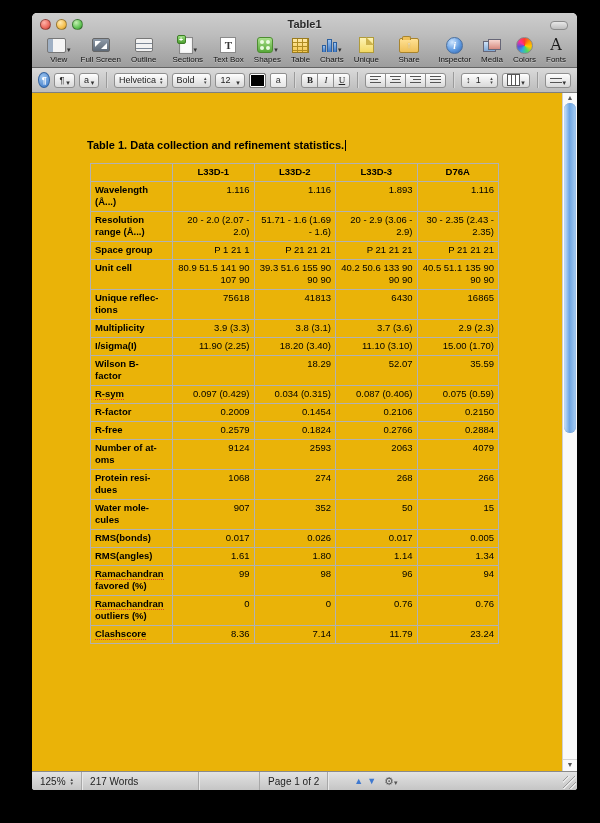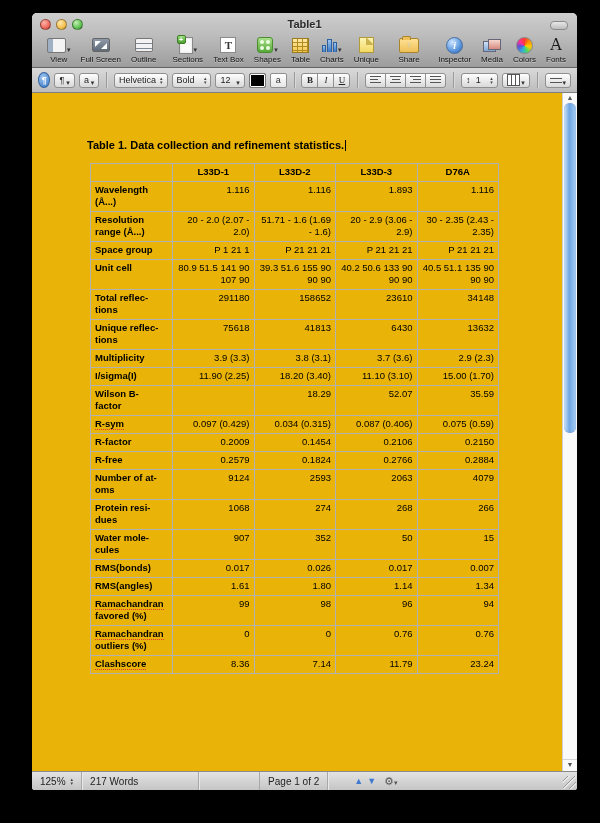--- a/index.html
+++ b/index.html
@@ -377,34 +377,26 @@
               <td>80.9 51.5 141 90
 107 90</td>
               <td>39.3 51.6 155 90
 90 90</td>
               <td>40.2 50.6 133 90
 90 90</td>
               <td>40.5 51.1 135 90
 90 90</td>
             </tr>
             <tr>
-              <th class="rl">Total reflec-
-tions</th>
-              <td>291180</td>
-              <td>158652</td>
-              <td>23610</td>
-              <td>34148</td>
-            </tr>
-            <tr>
               <th class="rl">Unique reflec-
 tions</th>
               <td>75618</td>
               <td>41813</td>
               <td>6430</td>
-              <td>13632</td>
+              <td>16865</td>
             </tr>
             <tr>
               <th class="rl">Multiplicity</th>
               <td>3.9 (3.3)</td>
               <td>3.8 (3.1)</td>
               <td>3.7 (3.6)</td>
               <td>2.9 (2.3)</td>
             </tr>
             <tr>
               <th class="rl">I/sigma(I)</th>
@@ -464,21 +456,21 @@
               <td>907</td>
               <td>352</td>
               <td>50</td>
               <td>15</td>
             </tr>
             <tr>
               <th class="rl">RMS(bonds)</th>
               <td>0.017</td>
               <td>0.026</td>
               <td>0.017</td>
-              <td>0.007</td>
+              <td>0.005</td>
             </tr>
             <tr>
               <th class="rl">RMS(angles)</th>
               <td>1.61</td>
               <td>1.80</td>
               <td>1.14</td>
               <td>1.34</td>
             </tr>
             <tr>
               <th class="rl"><span class="spell">Ramachandran</span>

